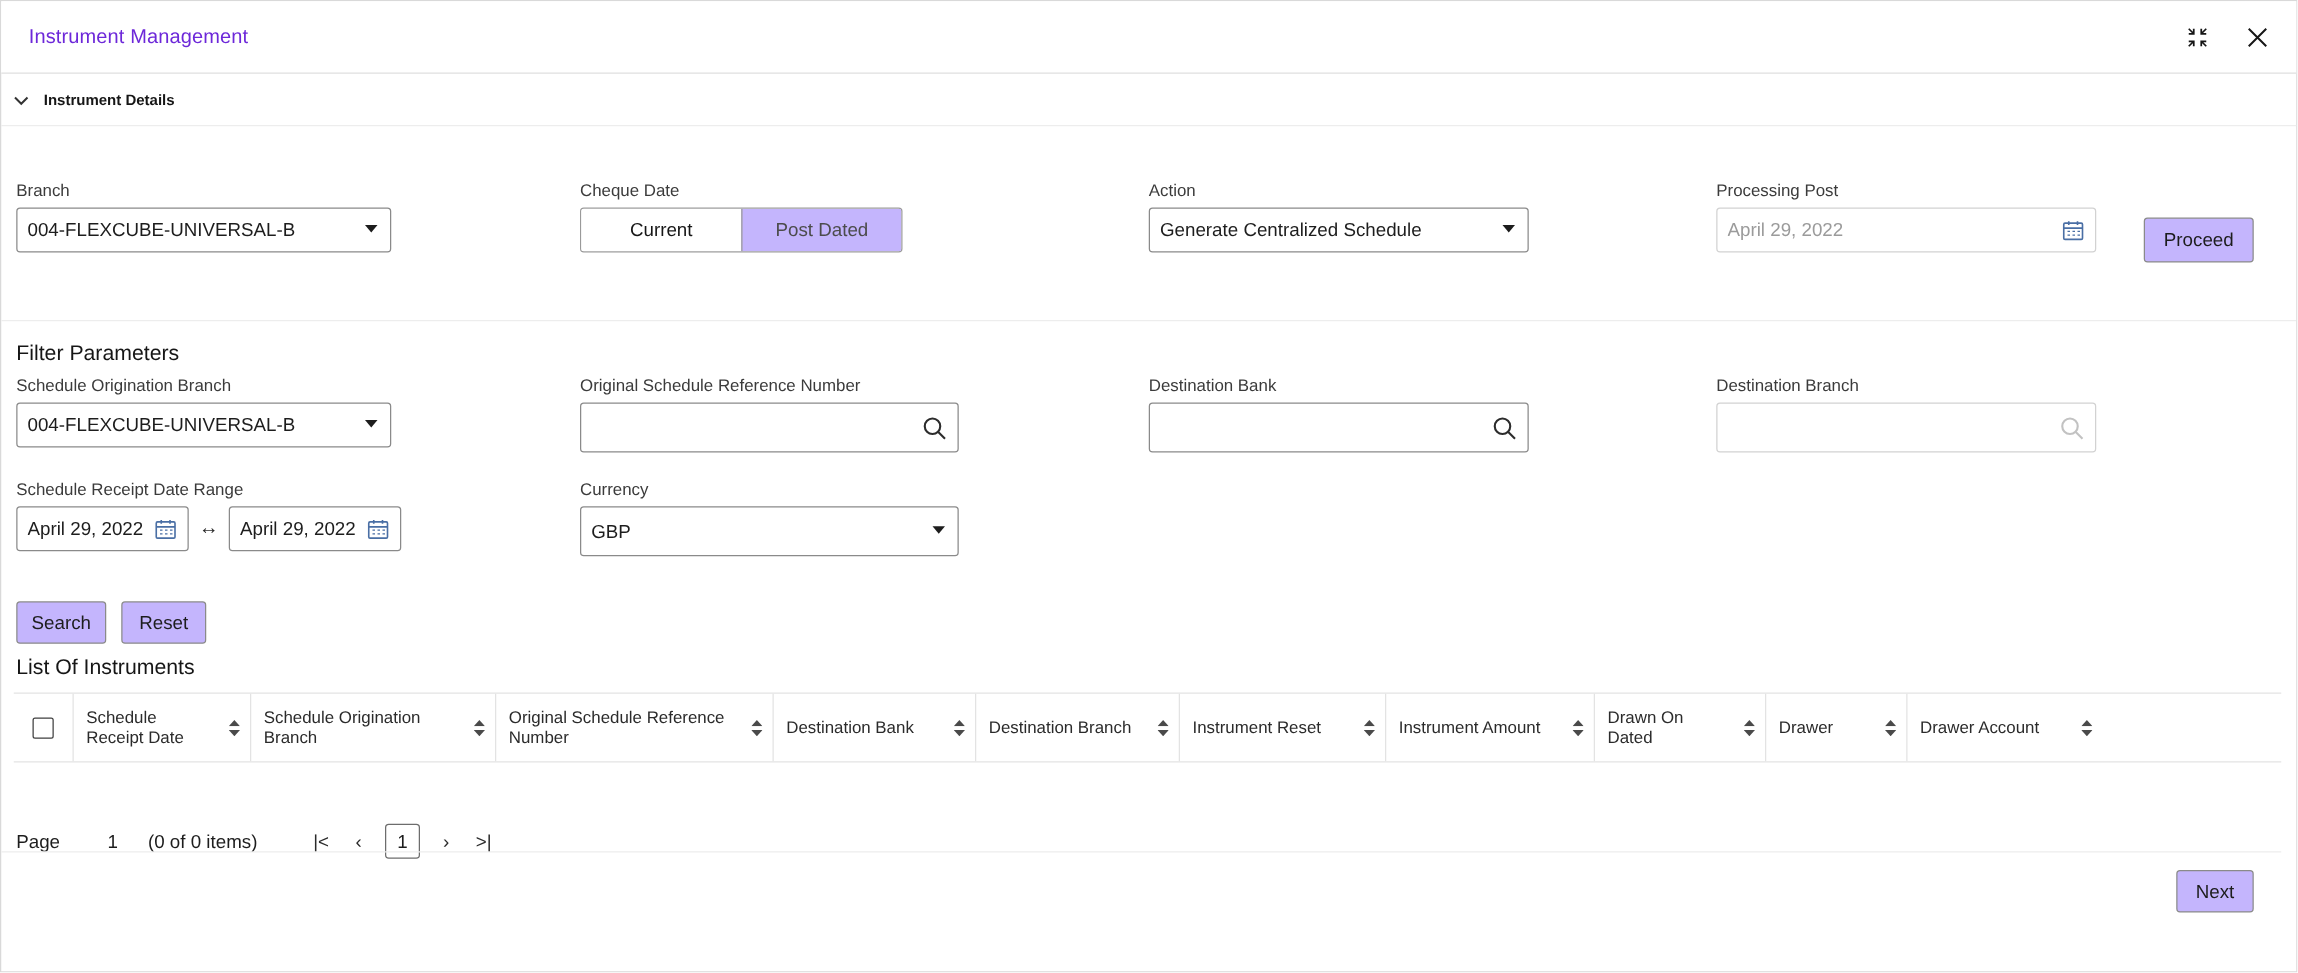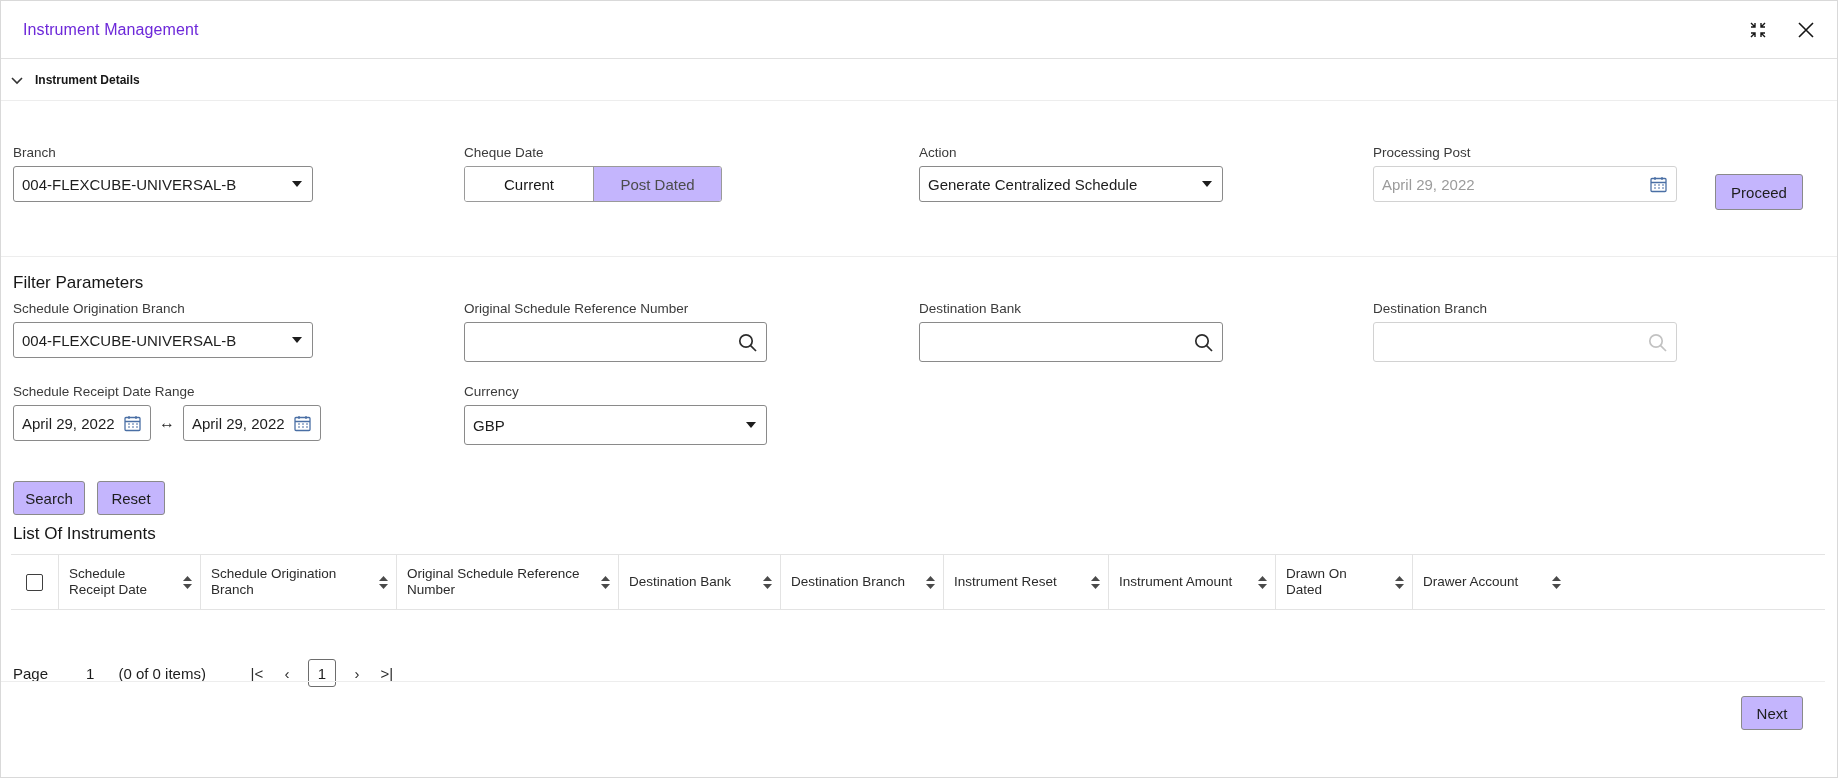--- a/index.html
+++ b/index.html
@@ -554,20 +554,31 @@
             <span class="txt">Drawn On Dated</span>
             <span class="sorter">
               <svg width="9" height="5" viewBox="0 0 9 5" fill="#4a4a4a">
                   <path d="M4.5 0 L9 5 L0 5 Z"></path>
                 </svg>
               <svg width="9" height="5" viewBox="0 0 9 5" fill="#4a4a4a">
                   <path d="M4.5 5 L0 0 L9 0 Z"></path>
                 </svg>
             </span>
           </div>
+          <div class="th" style="width:113px;">
+            <span class="txt">Drawer</span>
+            <span class="sorter">
+              <svg width="9" height="5" viewBox="0 0 9 5" fill="#4a4a4a">
+                  <path d="M4.5 0 L9 5 L0 5 Z"></path>
+                </svg>
+              <svg width="9" height="5" viewBox="0 0 9 5" fill="#4a4a4a">
+                  <path d="M4.5 5 L0 0 L9 0 Z"></path>
+                </svg>
+            </span>
+          </div>
           <div class="th" style="width:156px;">
             <span class="txt">Drawer Account</span>
             <span class="sorter">
               <svg width="9" height="5" viewBox="0 0 9 5" fill="#4a4a4a">
                   <path d="M4.5 0 L9 5 L0 5 Z"></path>
                 </svg>
               <svg width="9" height="5" viewBox="0 0 9 5" fill="#4a4a4a">
                   <path d="M4.5 5 L0 0 L9 0 Z"></path>
                 </svg>
             </span>

